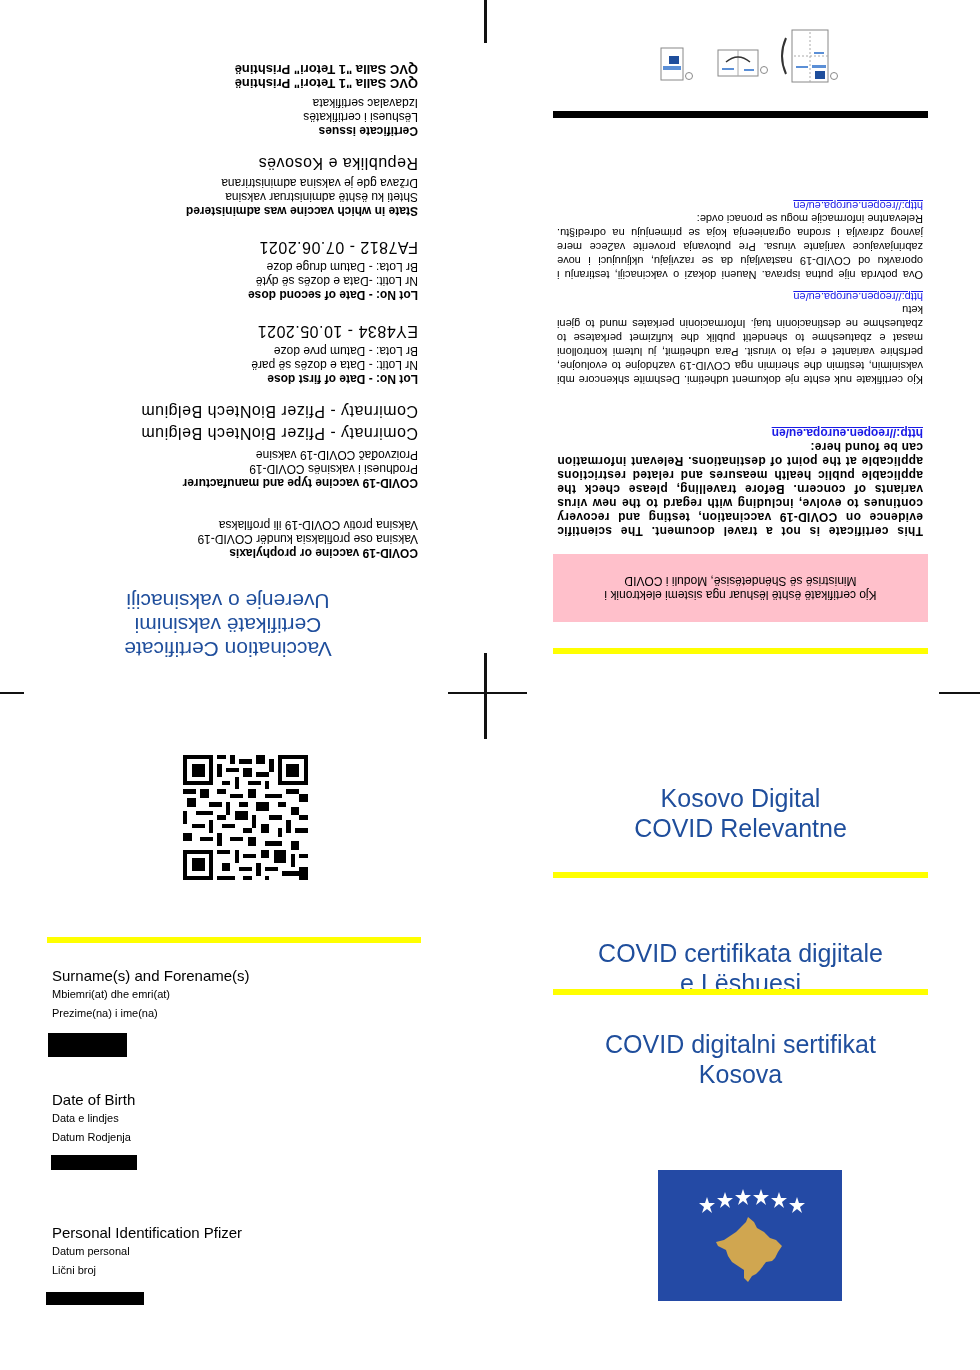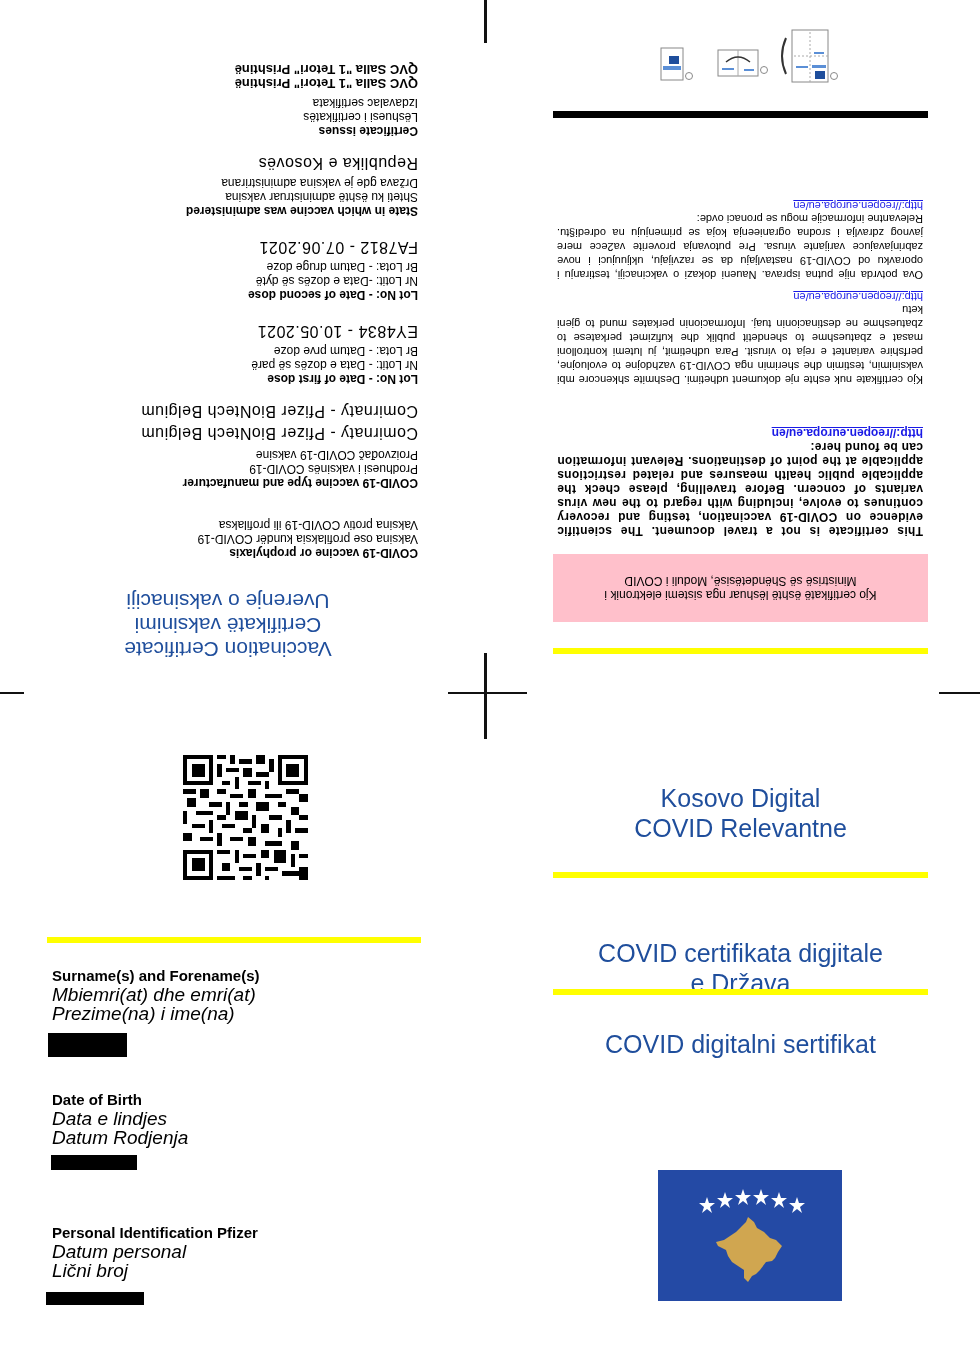--- a/index.html
+++ b/index.html
@@ -11,22 +11,22 @@
   .panel-ul { position:absolute; left:0; top:0; width:485px; height:690px; transform:rotate(180deg); transform-origin:center center; }
   .panel-ur { position:absolute; left:553px; top:0; width:375px; height:690px; transform:rotate(180deg); transform-origin:center center; }
   .blue-title { color:#1f4e9c; font-size:21px; line-height:24px; }
   .lbl-b { font-weight:bold; font-size:12px; line-height:14px; }
   .lbl { font-size:12px; line-height:14px; }
   .val { font-size:16px; line-height:22px; letter-spacing:0.5px; }
   .ur-text { font-size:12px; line-height:14px; text-align:justify; }
   .link { color:#1a1ae6; text-decoration:underline; font-size:12px; }
   .yellow-bar { position:absolute; background:#ffff00; height:6px; }
   .front-title { color:#1f4e9c; font-size:25px; line-height:30px; text-align:center; width:375px; position:absolute; left:553px; }
-  .field-b { font-weight:bold; font-size:15px; line-height:19px; }
-  .field { font-size:19px; line-height:19px;font-style:italic; }
+  .field-b { font-weight:normal; font-size:15px; line-height:19px; }
+  .field { font-size:11px; line-height:19px; }
   .redact { position:absolute; background:#000; }
 </style>
 </head>
 <body>
 
 <div class="mark" style="left:484px; top:0; width:3px; height:43px;"></div>
 <div class="mark" style="left:484px; top:653px; width:3px; height:86px;"></div>
 <div class="mark" style="left:448px; top:692px; width:79px; height:2px;"></div>
 <div class="mark" style="left:0; top:692px; width:24px; height:2px;"></div>
 <div class="mark" style="left:939px; top:692px; width:41px; height:2px;"></div>
@@ -241,26 +241,27 @@
 <div class="redact" style="left:46px; top:1292px; width:98px; height:13px;"></div>
 
 <div class="front-title" style="top:783px;">
   <div>Kosovo Digital</div>
   <div>COVID Relevantne</div>
 </div>
 <div class="yellow-bar" style="left:553px; top:872px; width:375px;"></div>
 
 <div class="front-title" style="top:908px;margin-top:30px;">
   <div>COVID certifikata digjitale</div>
-  <div>e Država</div>
+  <div>e Lëshuesi</div>
 </div>
 <div class="yellow-bar" style="left:553px; top:989px; width:375px;"></div>
 
 <div class="front-title" style="top:1029px;">
   <div>COVID digitalni sertifikat</div>
+  <div>Kosova</div>
 </div>
 
 <div style="position:absolute; left:658px; top:1170px; width:184px; height:131px;">
   <svg width="184" height="131" viewBox="0 0 184 131">
     <rect width="184" height="131" fill="#244aa5"></rect>
     <g fill="#ffffff">
       <polygon points="49,27 51,33 57,33 52,37 54,43 49,39 44,43 46,37 41,33 47,33"></polygon>
       <polygon points="67,22 69,28 75,28 70,32 72,38 67,34 62,38 64,32 59,28 65,28"></polygon>
       <polygon points="85,19 87,25 93,25 88,29 90,35 85,31 80,35 82,29 77,25 83,25"></polygon>
       <polygon points="103,19 105,25 111,25 106,29 108,35 103,31 98,35 100,29 95,25 101,25"></polygon>

